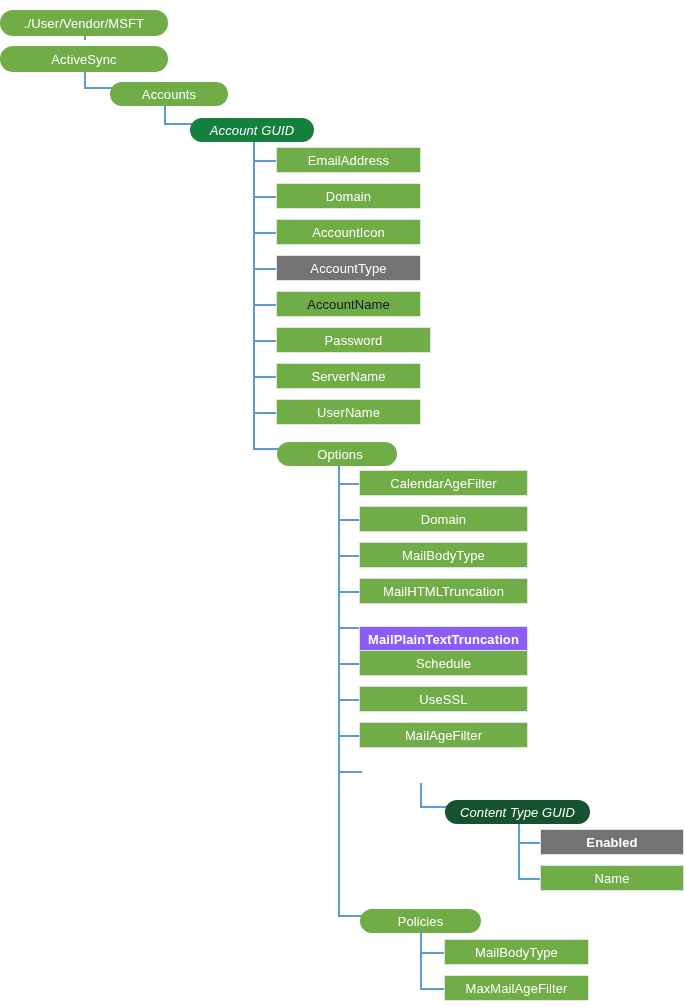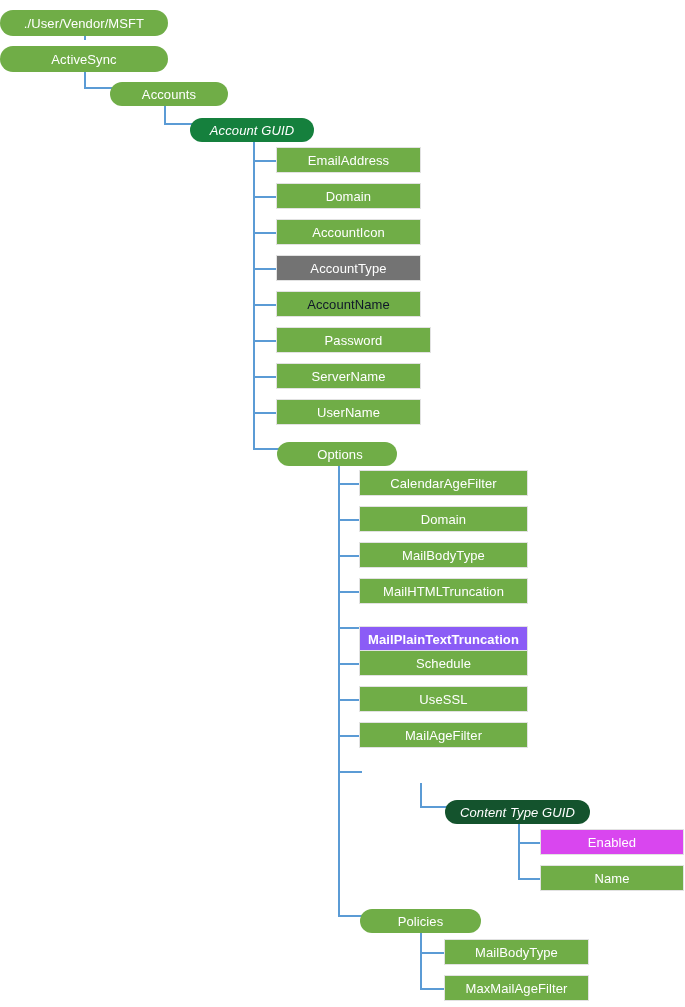--- a/index.html
+++ b/index.html
@@ -111,18 +111,18 @@
     <div class="node pill" style="left: 277px; top: 436px; width: 120px; height: 24px; background: rgb(112, 173, 71); color: rgb(255, 255, 255); padding-left: 6px;">Options</div>
     <div class="node rect" style="left: 360px; top: 471px; width: 167px; height: 24px; background: rgb(112, 173, 71); color: rgb(255, 255, 255);">CalendarAgeFilter</div>
     <div class="node rect" style="left: 360px; top: 507px; width: 167px; height: 24px; background: rgb(112, 173, 71); color: rgb(255, 255, 255);">Domain</div>
     <div class="node rect" style="left: 360px; top: 543px; width: 167px; height: 24px; background: rgb(112, 173, 71); color: rgb(255, 255, 255);">MailBodyType</div>
     <div class="node rect" style="left: 360px; top: 579px; width: 167px; height: 24px; background: rgb(112, 173, 71); color: rgb(255, 255, 255);">MailHTMLTruncation</div>
     <div class="node rect" style="left: 360px; top: 627px; width: 167px; height: 24px; background: #8b5cf6; color: rgb(255, 255, 255); font-weight: bold;">MailPlainTextTruncation</div>
     <div class="node rect" style="left: 360px; top: 651px; width: 167px; height: 24px; background: rgb(112, 173, 71); color: rgb(255, 255, 255);">Schedule</div>
     <div class="node rect" style="left: 360px; top: 687px; width: 167px; height: 24px; background: rgb(112, 173, 71); color: rgb(255, 255, 255);">UseSSL</div>
     <div class="node rect" style="left: 360px; top: 723px; width: 167px; height: 24px; background: rgb(112, 173, 71); color: rgb(255, 255, 255);">MailAgeFilter</div>
     <div class="node pill italic" style="left: 445px; top: 794px; width: 145px; height: 24px; background: #14532d; color: rgb(255, 255, 255);">Content Type GUID</div>
-    <div class="node rect" style="left: 541px; top: 830px; width: 142px; height: 24px; background: #d946ef; color: rgb(255, 255, 255);">Enabled</div>
+    <div class="node rect" style="left: 541px; top: 830px; width: 142px; height: 24px; background: #737373; color: rgb(255, 255, 255); font-weight: bold;">Enabled</div>
     <div class="node rect" style="left: 541px; top: 866px; width: 142px; height: 24px; background: rgb(112, 173, 71); color: rgb(255, 255, 255);">Name</div>
     <div class="node pill" style="left: 360px; top: 903px; width: 121px; height: 24px; background: rgb(112, 173, 71); color: rgb(255, 255, 255);">Policies</div>
     <div class="node rect" style="left: 445px; top: 940px; width: 143px; height: 24px; background: rgb(112, 173, 71); color: rgb(255, 255, 255);">MailBodyType</div>
     <div class="node rect" style="left: 445px; top: 976px; width: 143px; height: 24px; background: rgb(112, 173, 71); color: rgb(255, 255, 255);">MaxMailAgeFilter</div>
   </div>
 
 </body></html>

